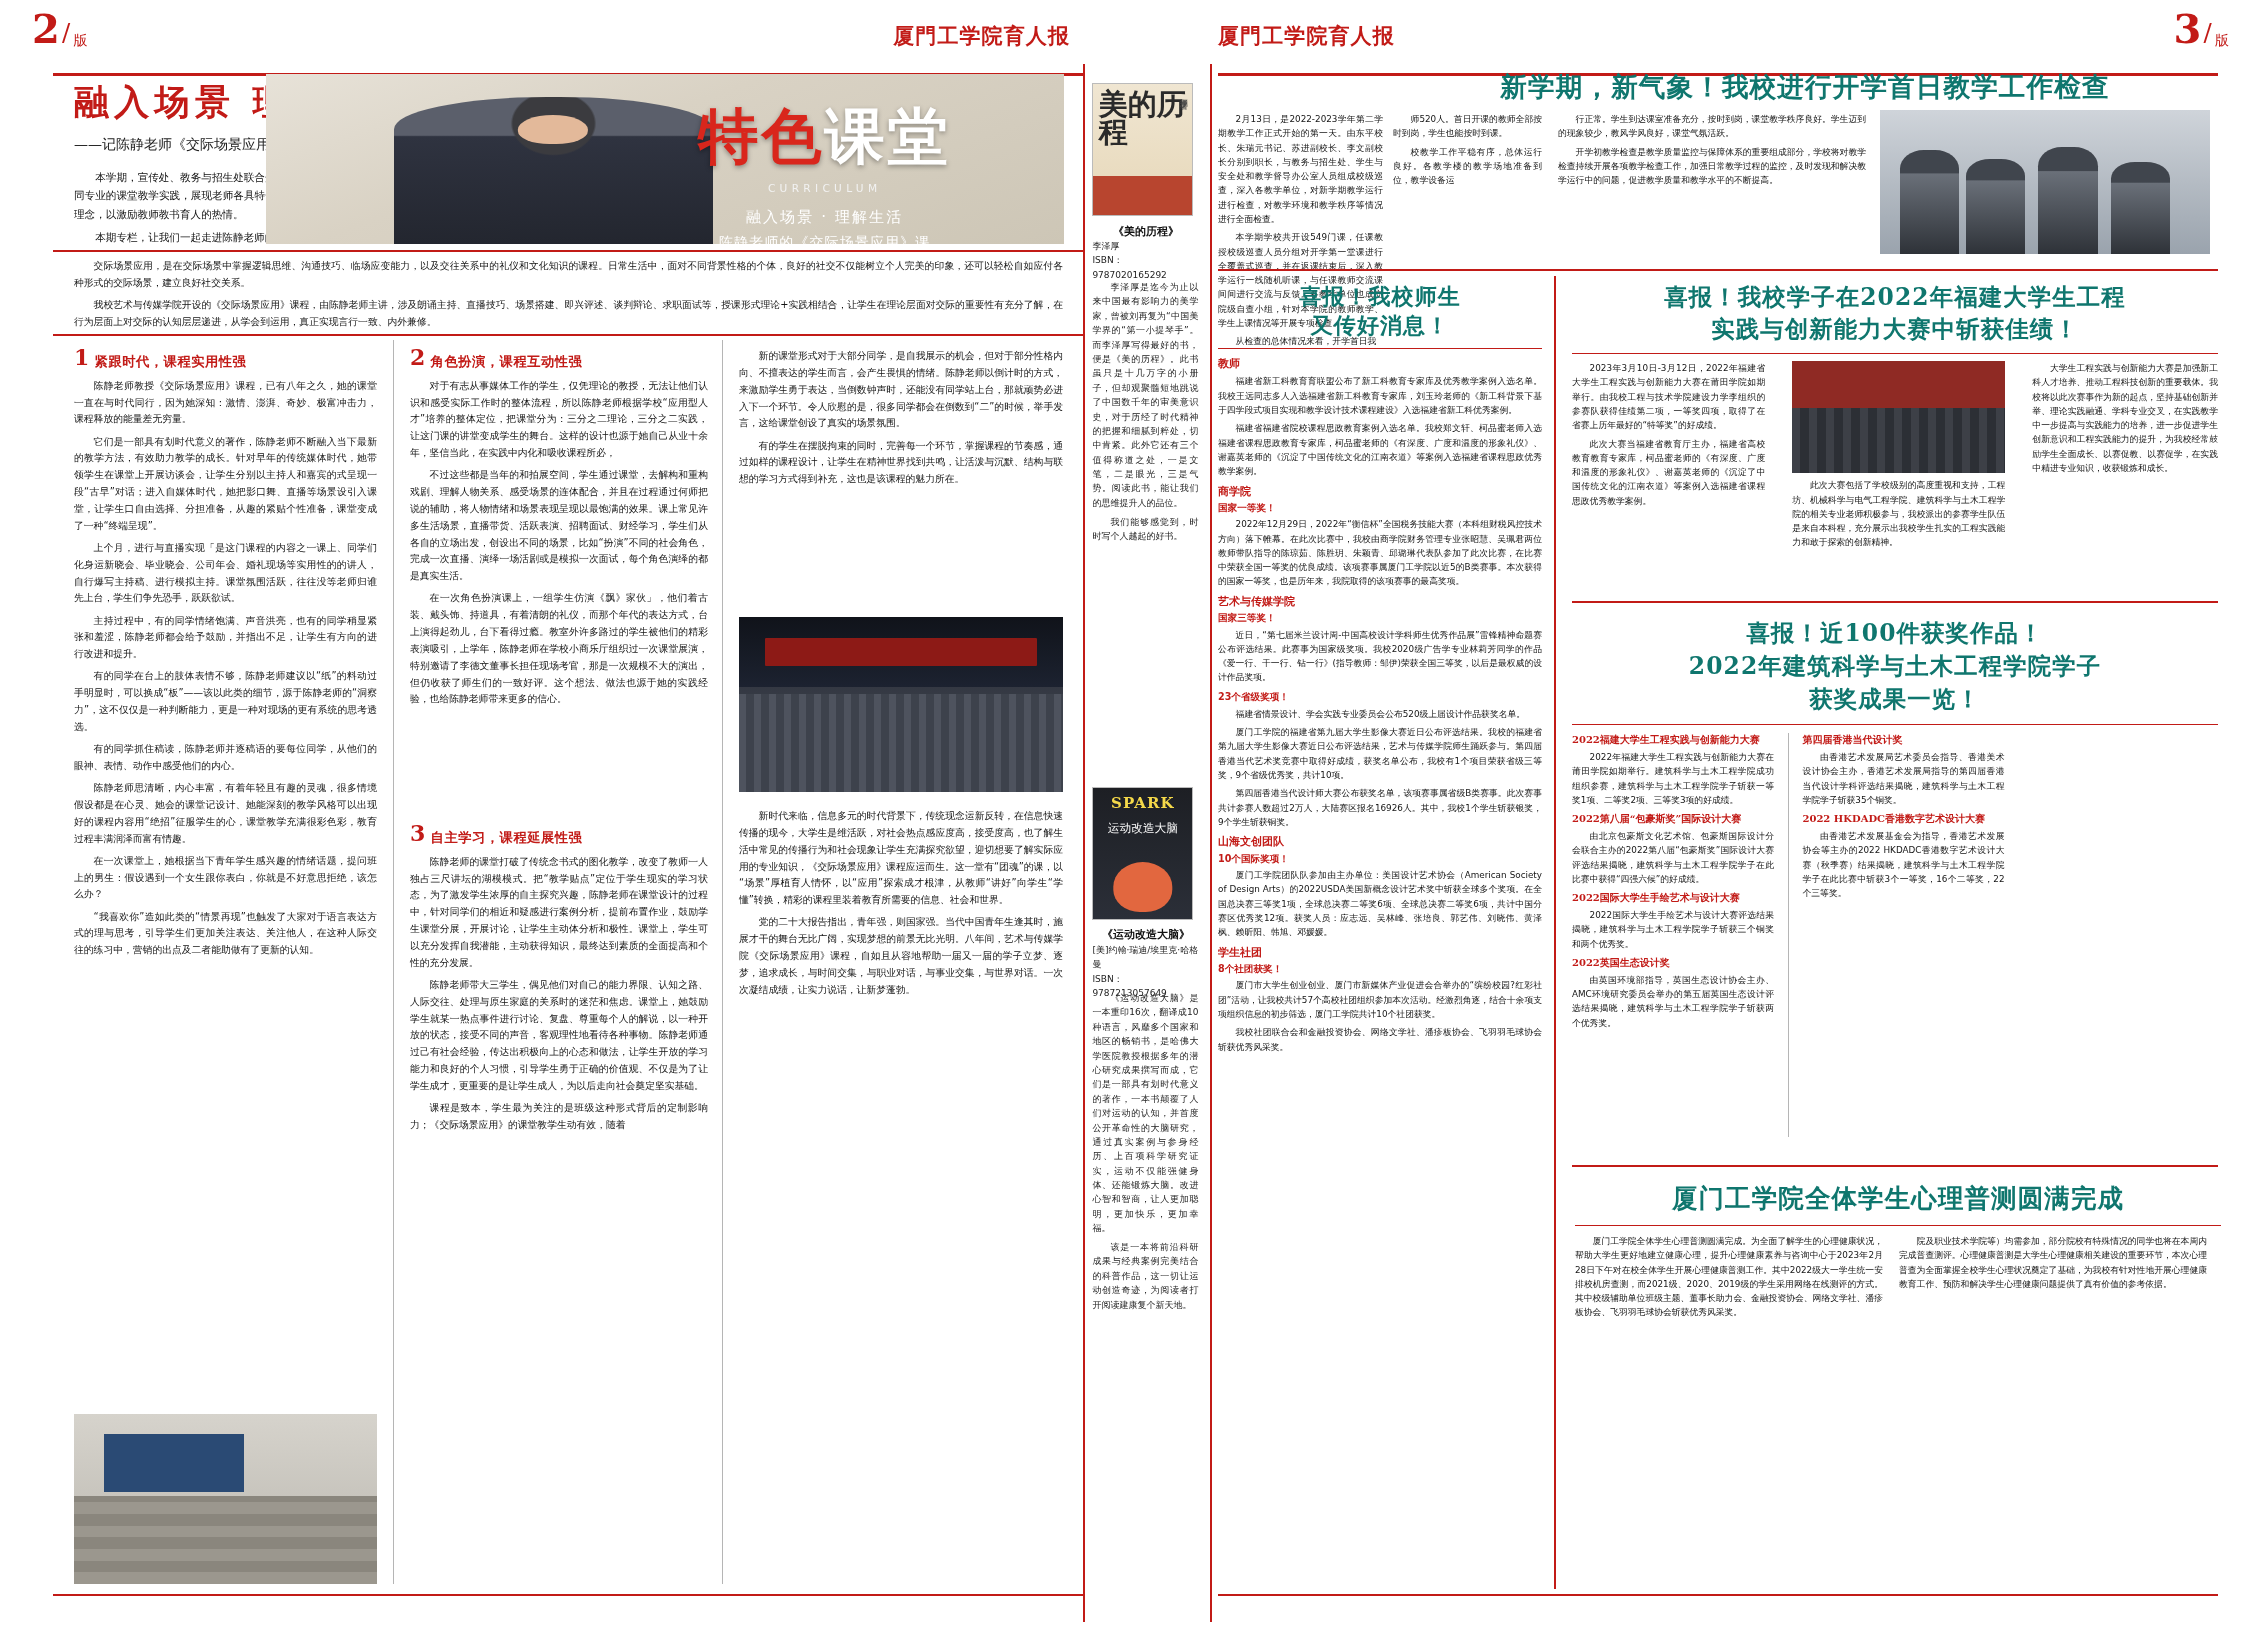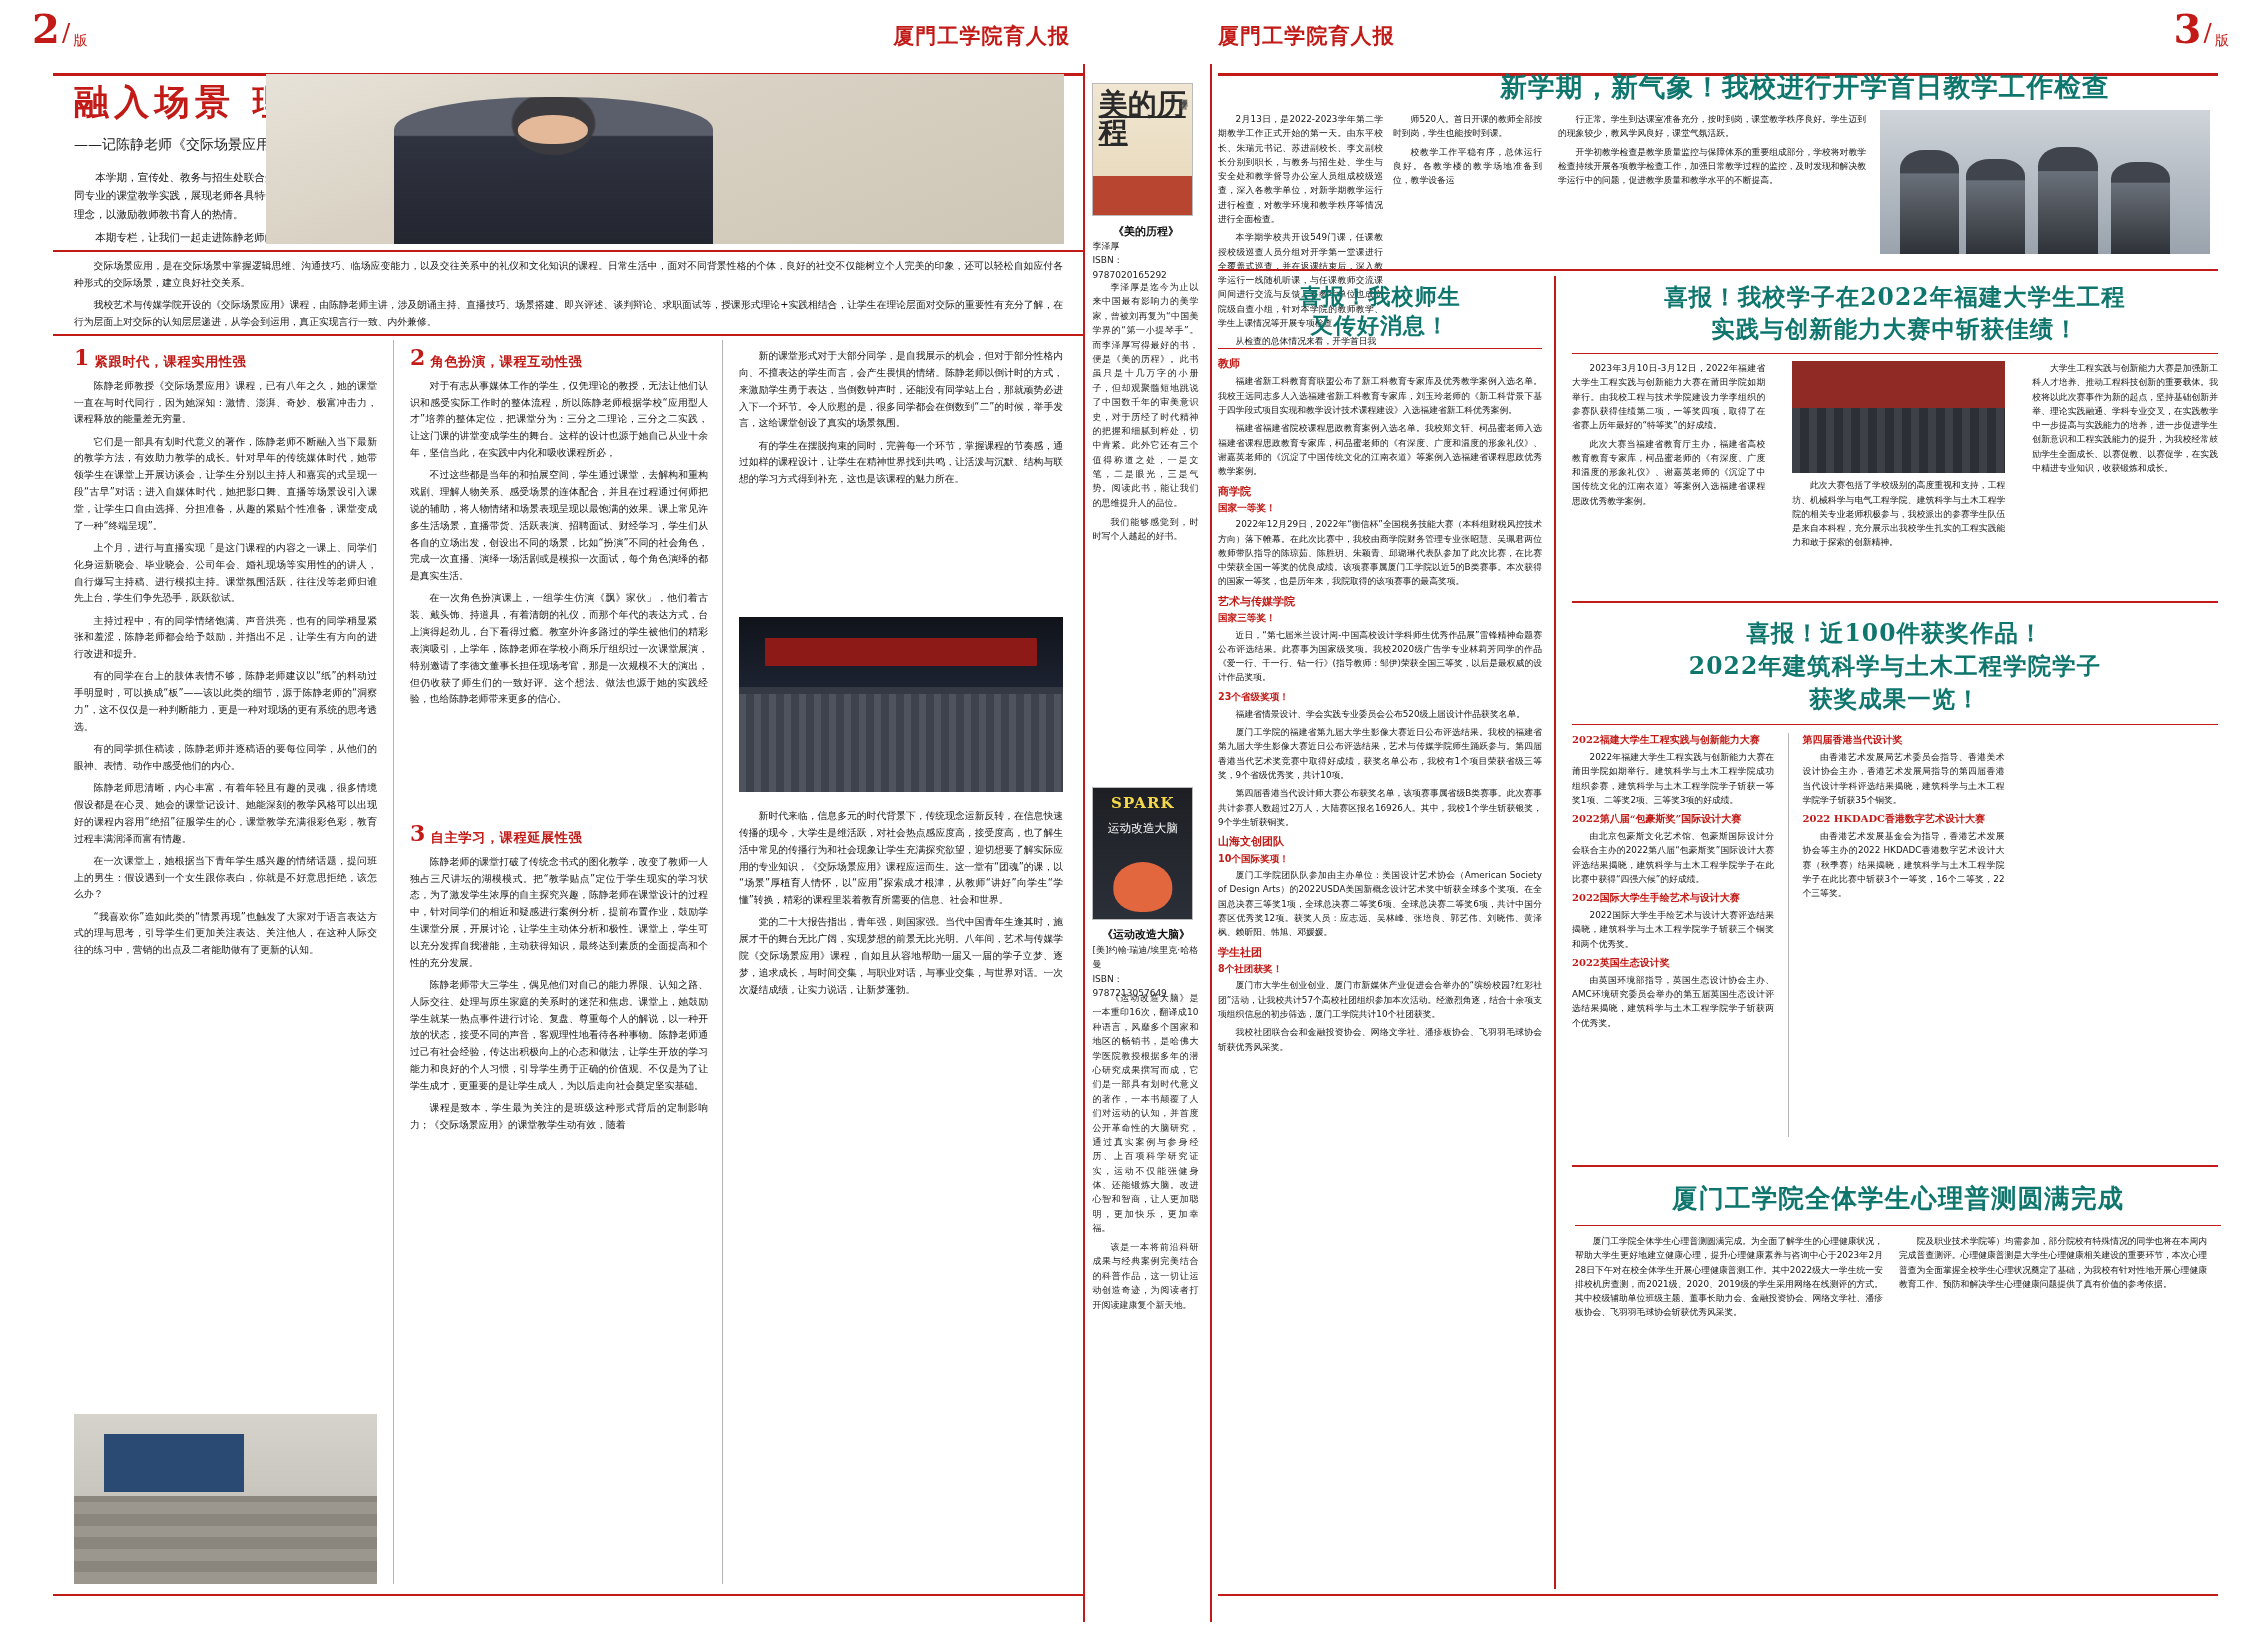--- a/index.html
+++ b/index.html
@@ -110,21 +110,21 @@
 
   .team-photo { background:linear-gradient(180deg,#7d2420 0%, #a2332c 40%, #57595e 100%); }
   .team-photo .back { position:absolute; left:0; right:0; top:0; height:46%; background:#8f2a24; }
   .team-photo .row { position:absolute; left:0; right:0; bottom:0; height:58%;
      background:repeating-linear-gradient(90deg,#3d4047 0 8.5px,#2c2f35 8.5px 17px); }
 
   
   .book { position:absolute; border:0.5px solid #bbb; background:#eee; overflow:hidden; }
   .book1 { background:linear-gradient(180deg,#f0e6d2 0%, #e6d7b8 100%); }
   .book1 .bigchar { position:absolute; left:5.3px; top:7.4px; font-family:"DejaVu Serif",serif;
-     font-size:29px; font-weight:bold; color:#2a2a2a; line-height:0.95;text-decoration:underline; }
+     font-size:29px; font-weight:bold; color:#2a2a2a; line-height:0.95; }
   .book1 .band { position:absolute; left:0; right:0; bottom:0; height:30%; background:#b8452f; }
   .book1 .side { position:absolute; right:4.3px; top:8.5px; font-size:8px; color:#444; writing-mode:vertical-rl; }
 
   .book2 { background:linear-gradient(180deg,#1d1f24 0%, #2b2f38 100%); }
   .book2 .spark { position:absolute; left:50%; top:6.4px; transform:translateX(-50%);
      color:#f5d94a; font-family:"DejaVu Serif",serif; font-size:15px; font-weight:bold; letter-spacing:1.1px; }
   .book2 .t { position:absolute; left:4.3px; right:4.3px; top:33px; color:#fff; font-size:11.7px;
      font-family:"DejaVu Serif",serif; text-align:center; line-height:1.2; }
   .book2 .brain { position:absolute; left:50%; bottom:7.4px; transform:translateX(-50%);
      width:60%; height:38%; background:#e2673f; border-radius:50% 50% 45% 45%; }
@@ -185,20 +185,26 @@
       <div class="lede" style="margin-top:14px;">
         <p>本学期，宣传处、教务与招生处联合开设了“特色课堂”栏目，介绍厦门工学院不同专业的课堂教学实践，展现老师各具特色的教学方法、传播老师的匠其匠心的授课理念，以激励教师教书育人的热情。</p>
         <p>本期专栏，让我们一起走进陈静老师的《交际场景应用》特色课堂。</p>
       </div>
     </div>
 
     <div class="photo hero-photo" style="left:213px; top:9.6px; width:798px; height:170px;">
       <div class="ph-inner">
         <div class="hero-figure">
           <div class="hero-face"></div>
+        </div>
+        <div class="hero-title-box">
+          <div class="big"><span class="red">特色</span><span>课堂</span></div>
+          <div class="en">CURRICULUM</div>
+          <div class="l2">融入场景 · 理解生活</div>
+          <div class="l3">陈静老师的《交际场景应用》课</div>
         </div>
       </div>
     </div>
 
     <div class="rule-red" style="left:0; top:186px; width:1031px; height:1.6px;"></div>
     <div class="body-text" style="position:absolute; left:21px; top:194px; width:989px;">
       <p>交际场景应用，是在交际场景中掌握逻辑思维、沟通技巧、临场应变能力，以及交往关系中的礼仪和文化知识的课程。日常生活中，面对不同背景性格的个体，良好的社交不仅能树立个人完美的印象，还可以轻松自如应付各种形式的交际场景，建立良好社交关系。</p>
       <p>我校艺术与传媒学院开设的《交际场景应用》课程，由陈静老师主讲，涉及朗诵主持、直播技巧、场景搭建、即兴评述、谈判辩论、求职面试等，授课形式理论+实践相结合，让学生在理论层面对交际的重要性有充分了解，在行为层面上对交际的认知层层递进，从学会到运用，真正实现言行一致、内外兼修。</p>
       <p></p>
     </div>

